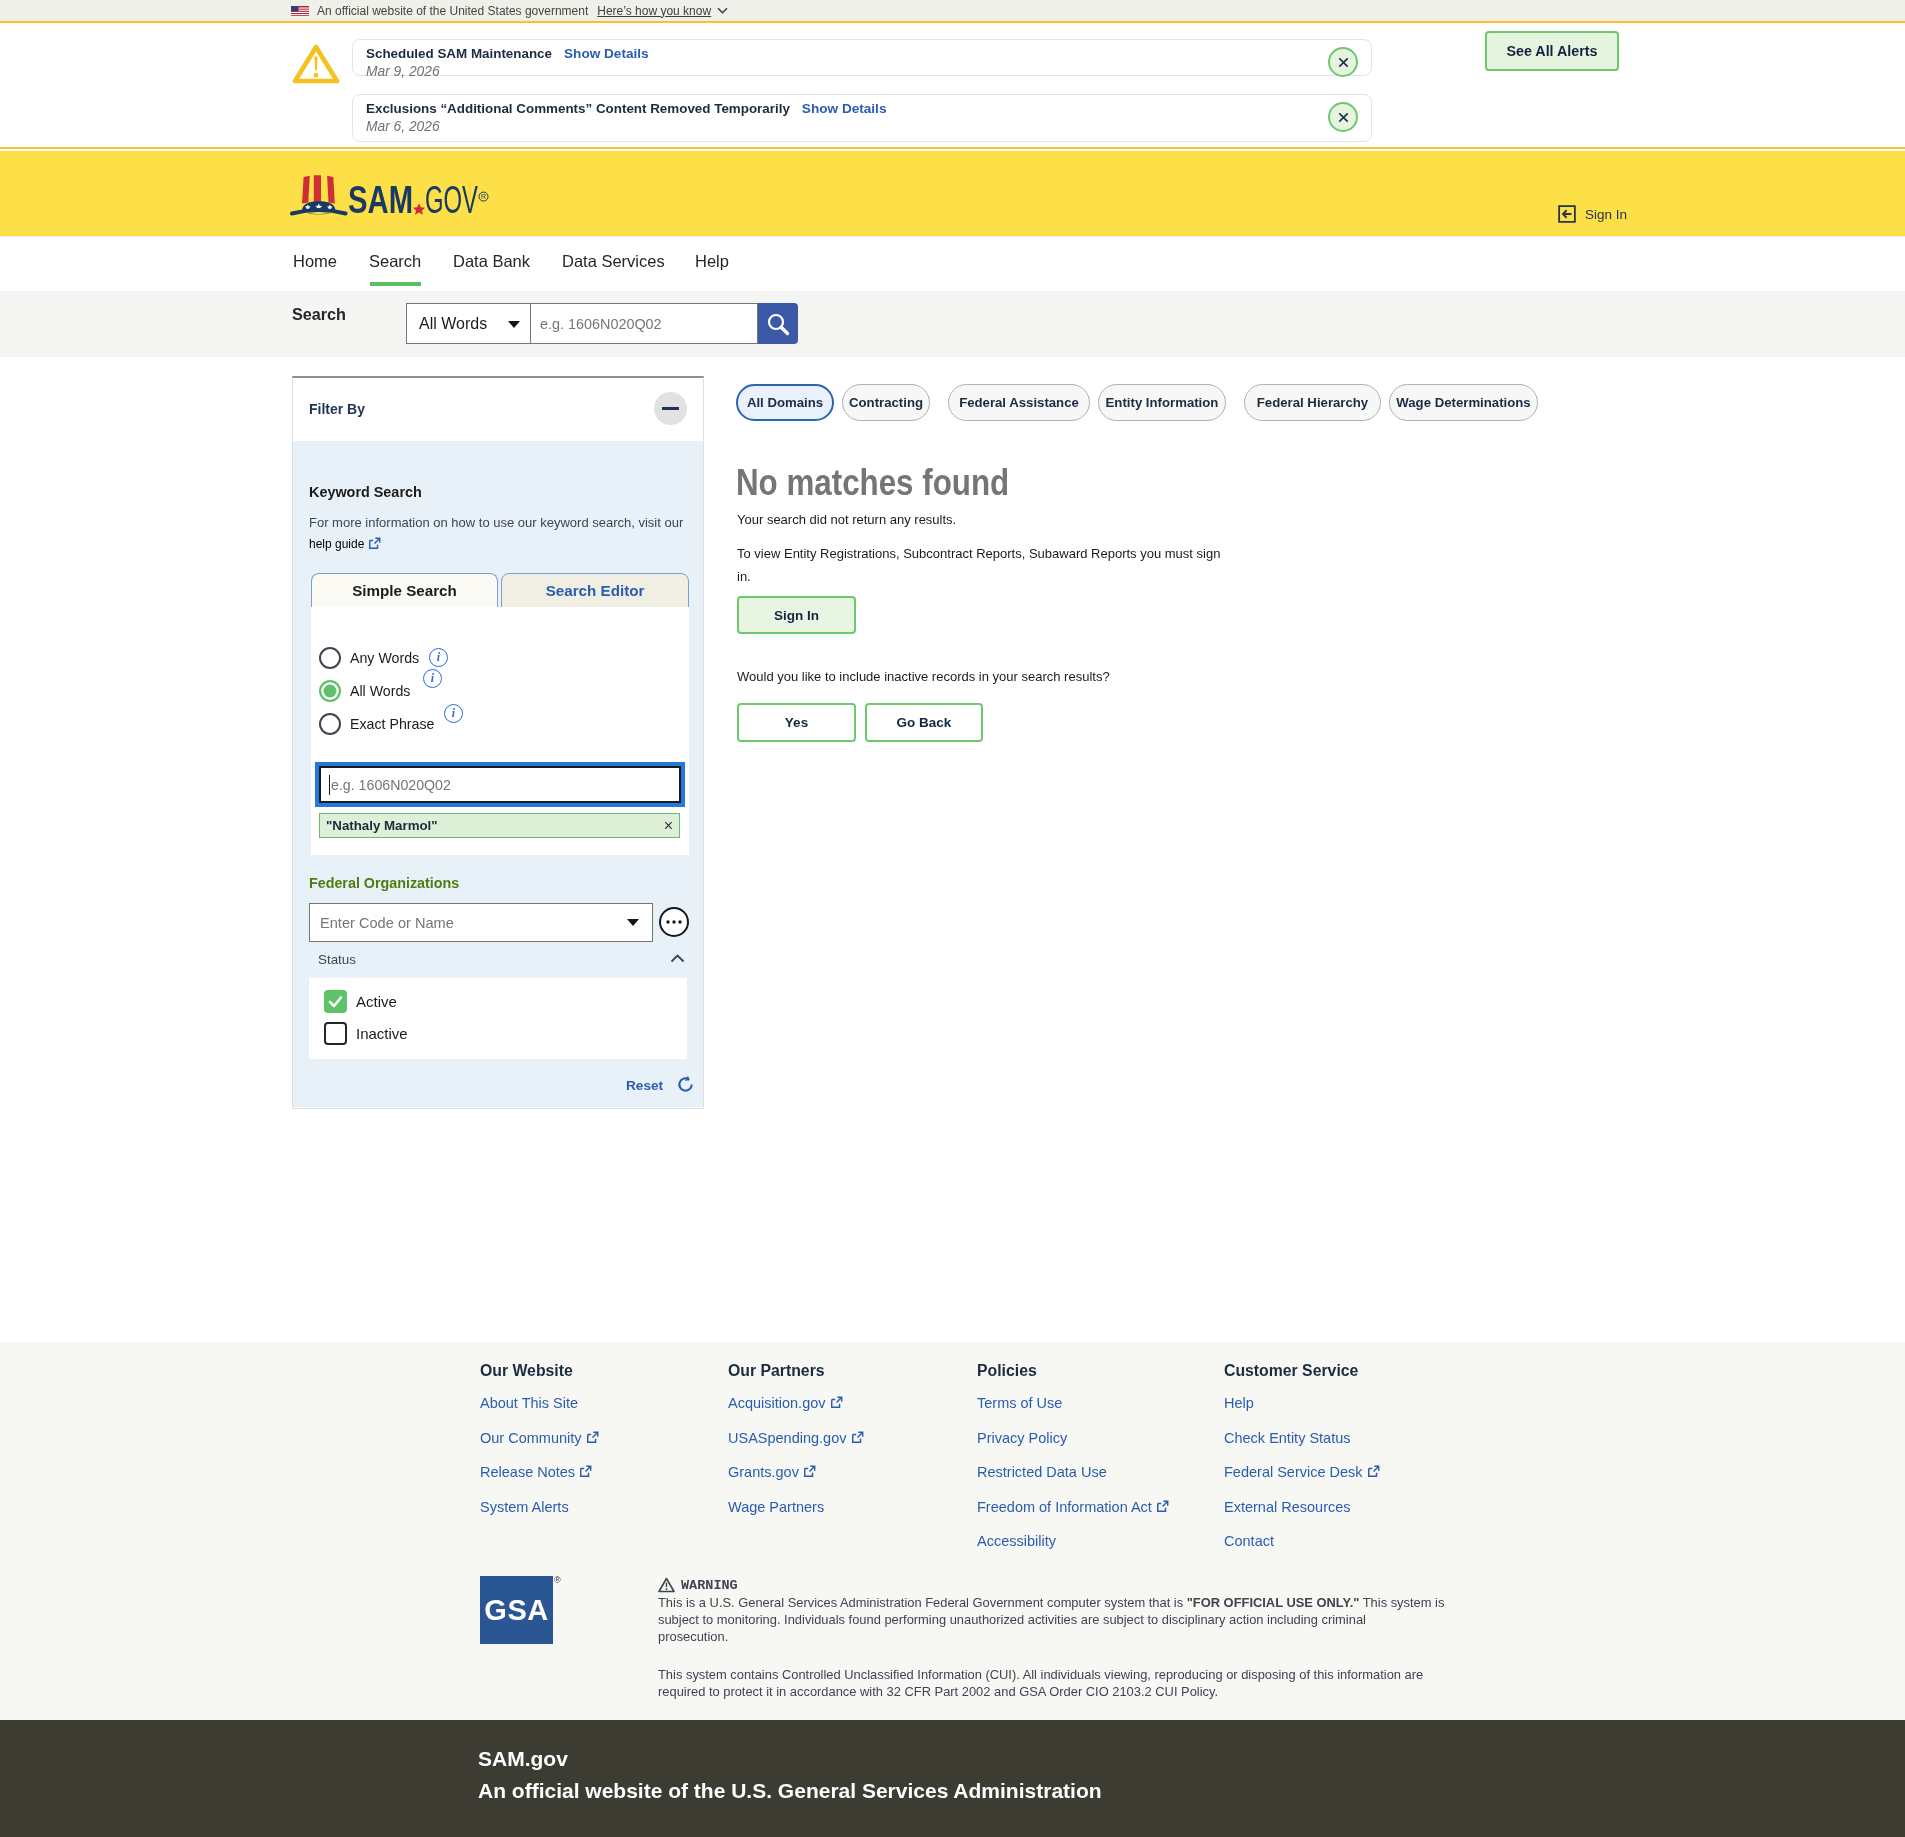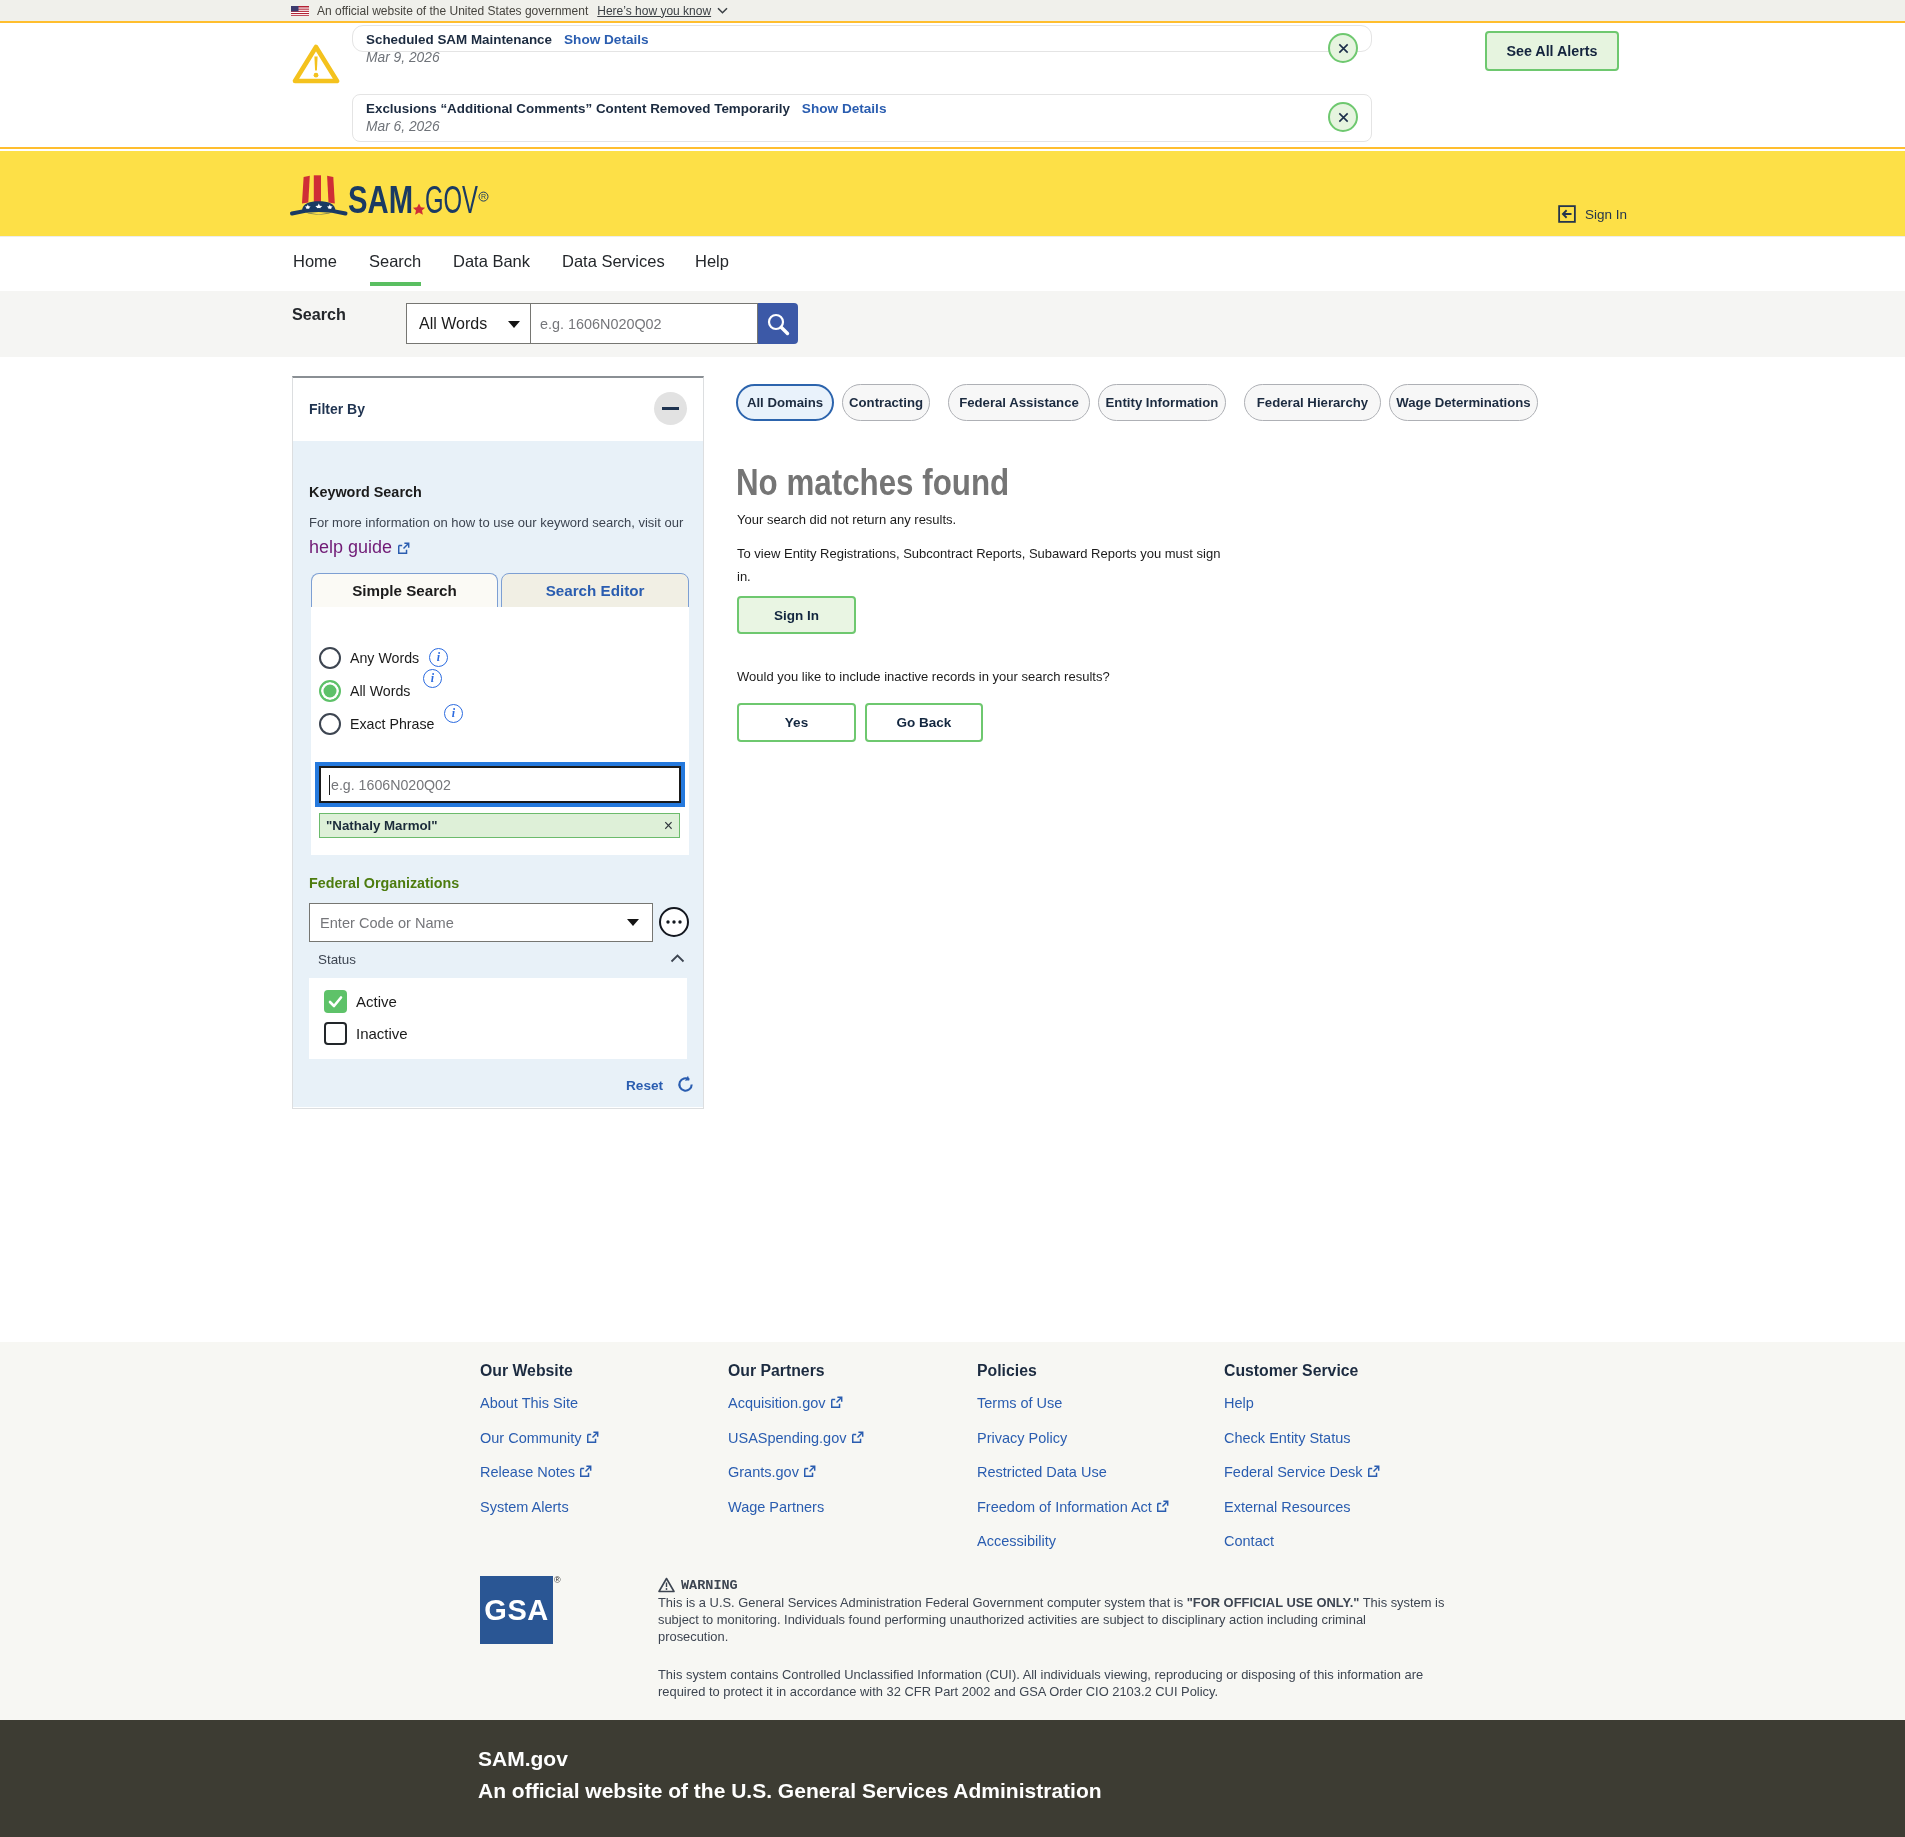--- a/index.html
+++ b/index.html
@@ -40,21 +40,21 @@
 .s-btn { position:absolute; left:758px; top:12px; width:40px; height:41px; background:#3c59a7; border-radius:0 4px 4px 0; display:flex; align-items:center; justify-content:center; }
 
 
 .fpanel { position:absolute; left:292px; top:376px; width:412px; height:733px; border:1px solid #dcdee0; border-top:2px solid #8a8f94; background:#fff; }
 .fp-title { position:absolute; left:16px; top:23px; font-size:14px; font-weight:bold; color:#1f3350; }
 .fp-min { position:absolute; right:16px; top:14px; width:33px; height:33px; border-radius:50%; background:#e2e2e2; }
 .fp-min:after { content:""; position:absolute; left:8px; top:15px; width:17px; height:2.5px; background:#1f3350; }
 .fp-body { position:absolute; left:0; top:63px; width:410px; height:666px; background:#e8f1f8; }
 .kw-title { position:absolute; left:16px; top:106px; font-size:14.4px; font-weight:bold; color:#1b1b1b; }
 .kw-p { position:absolute; left:16px; top:137px; font-size:13px; color:#3d4551; white-space:nowrap; }
-.kw-p2 { position:absolute; left:16px; top:159px; font-size:18px; color:#701a75; }
+.kw-p2 { position:absolute; left:16px; top:159px; font-size:12px; color:#000000; }
 .tab { position:absolute; top:195px; height:34px; border:1px solid #7d9fd3; border-bottom:none; border-radius:8px 8px 0 0; font-size:15.2px; font-weight:bold; display:flex; align-items:center; justify-content:center; }
 .tab1 { left:18px; width:187px; background:#fbfaf5; color:#1b1b1b; }
 .tab2 { left:208px; width:188px; background:#f1efe4; color:#2a5db0; border-bottom:1px solid #7d9fd3; height:35px; }
 .tab-content { position:absolute; left:18px; top:229px; width:378px; height:248px; background:#fff; }
 .radio { position:absolute; width:22px; height:22px; border-radius:50%; border:2px solid #3d4551; background:#fff; }
 .radio.sel { border-color:#5ec169; background:#5ec169; box-shadow:inset 0 0 0 2.5px #fff; }
 .rlabel { position:absolute; font-size:14.2px; color:#1b1b1b; }
 .info { position:absolute; width:19px; height:19px; border-radius:50%; border:1.5px solid #2b6be0; color:#2b6be0; font-size:12px; font-style:italic; font-family:"Liberation Serif",serif; font-weight:bold; display:flex; align-items:center; justify-content:center; background:#fff; }
 .kw-input { position:absolute; left:26px; top:388px; width:362px; height:37px; background:#fff; border:2px solid #1b1b1b; outline:4px solid #2579dd; display:flex; align-items:center; padding-left:8px; font-size:14.2px; color:#75767a; }
 .chip { position:absolute; left:26px; top:435px; width:361px; height:25px; background:#def0d8; border:1px solid #6cbb6c; display:flex; align-items:center; padding:0 6px; font-size:13.3px; font-weight:bold; color:#1b2b3a; }
@@ -112,21 +112,21 @@
       </svg>
   </div>
 </div>
 
 <div class="alerts">
   <svg style="position:absolute;left:292px;top:17px;" width="48" height="43" viewBox="0 0 48 43">
       <path d="M24 5 L45 39 L3 39 Z" fill="none" stroke="#f4c21d" stroke-width="4.6" stroke-linejoin="round"></path>
       <path d="M22.4 14.5 L25.6 14.5 L24.9 28.5 L23.1 28.5 Z" fill="#f4c21d"></path>
       <circle cx="24" cy="33.2" r="2.4" fill="#f4c21d"></circle>
     </svg>
-  <div class="alert-box" style="top:0; height:27px;border-radius:11px;">
+  <div class="alert-box" style="top:14px; height:37px;">
     <div class="alert-title">Scheduled SAM Maintenance<a>Show Details</a></div>
     <div class="alert-date">Mar 9, 2026</div>
     <div class="alert-close">
         <svg width="13" height="13" viewBox="0 0 14 14">
           <path d="M2.5 2.5 L11.5 11.5 M11.5 2.5 L2.5 11.5" stroke="#1c2e4a" stroke-width="1.7"></path>
         </svg>
       </div>
   </div>
   <div class="alert-box" style="top:69px; height:48px;">
     <div class="alert-title">Exclusions “Additional Comments” Content Removed Temporarily<a>Show Details</a></div>

